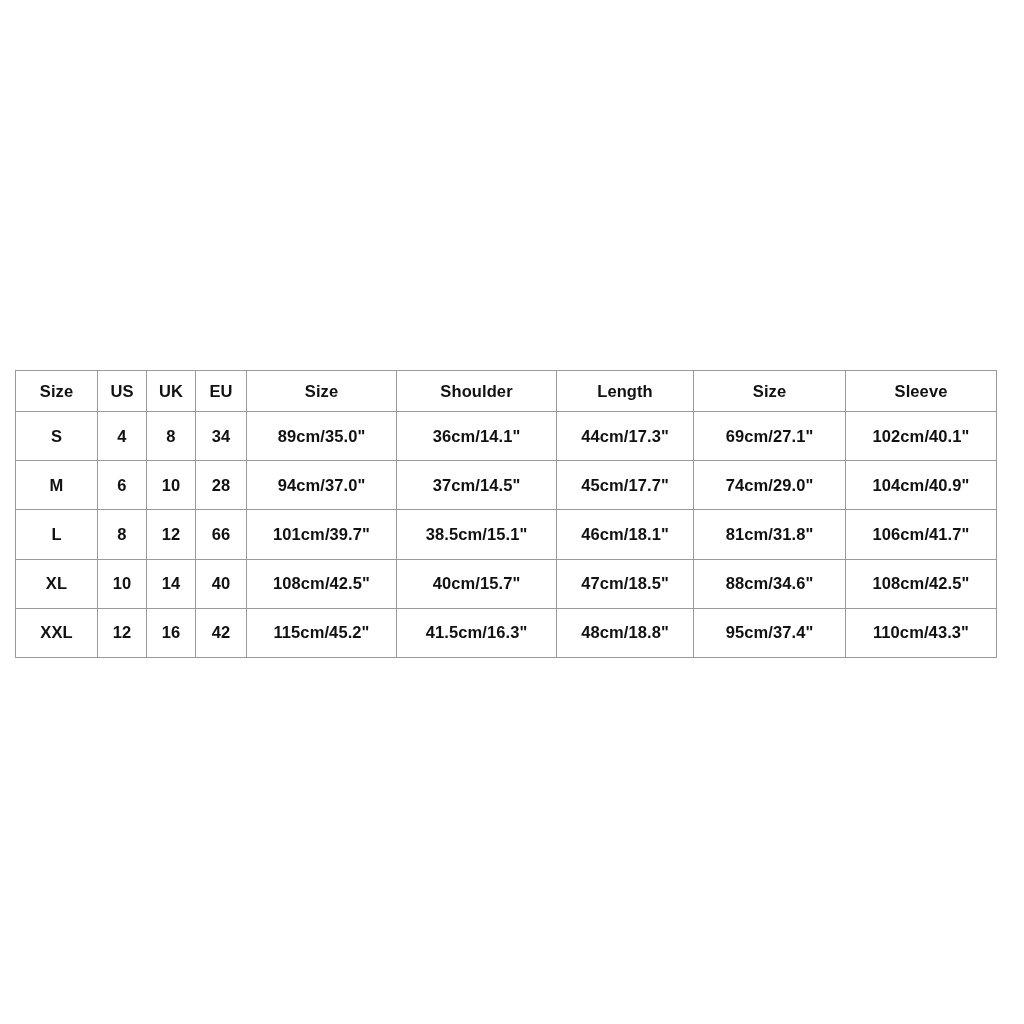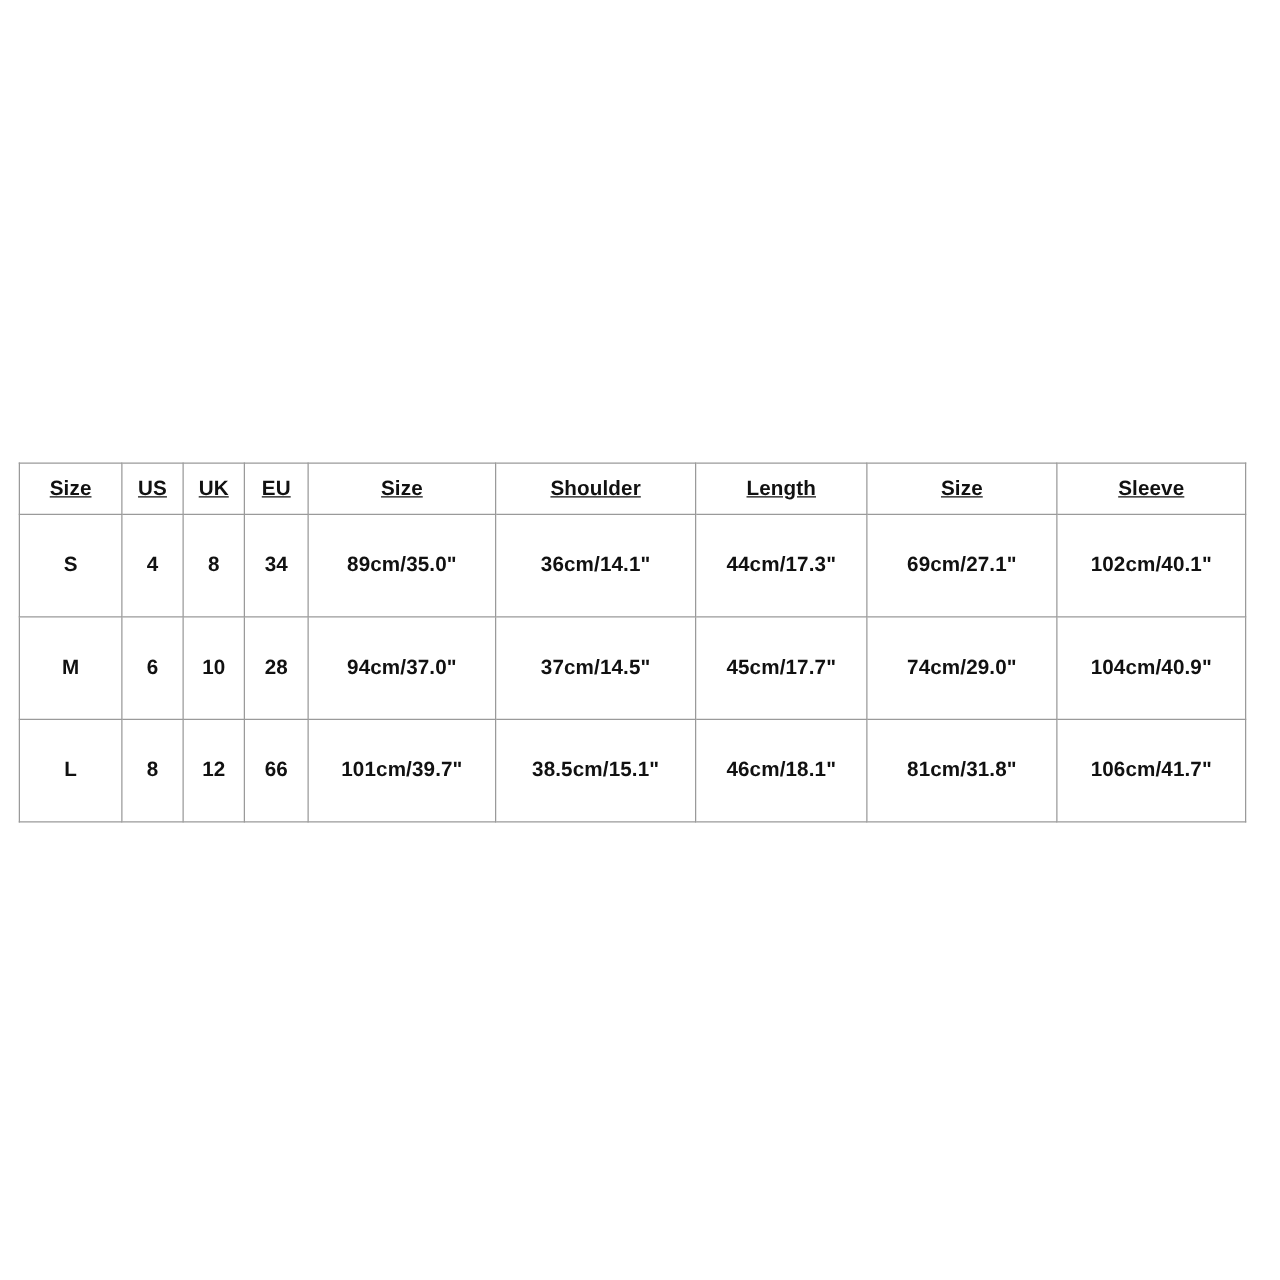--- a/index.html
+++ b/index.html
@@ -36,21 +36,20 @@
     font-weight: bold;
     color: #111111;
     font-size: 16.5px;
     letter-spacing: 0.1px;
     padding: 0;
     background: #ffffff;
     white-space: nowrap;
   }
   table.size-chart thead th {
     font-size: 16.5px;
-    text-decoration: underline;
   }
   
   col.c-size   { width: 82px;  }
   col.c-us     { width: 49px;  }
   col.c-uk     { width: 49px;  }
   col.c-eu     { width: 51px;  }
   col.c-bust   { width: 150px; }
   col.c-should { width: 160px; }
   col.c-sleeve { width: 137px; }
   col.c-waist  { width: 152px; }
@@ -113,15 +112,37 @@
         <td>L</td>
         <td>8</td>
         <td>12</td>
         <td>66</td>
         <td>101cm/39.7"</td>
         <td>38.5cm/15.1"</td>
         <td>46cm/18.1"</td>
         <td>81cm/31.8"</td>
         <td>106cm/41.7"</td>
       </tr>
+      <tr class="chart-row">
+        <td>XL</td>
+        <td>10</td>
+        <td>14</td>
+        <td>40</td>
+        <td>108cm/42.5"</td>
+        <td>40cm/15.7"</td>
+        <td>47cm/18.5"</td>
+        <td>88cm/34.6"</td>
+        <td>108cm/42.5"</td>
+      </tr>
+      <tr class="chart-row">
+        <td>XXL</td>
+        <td>12</td>
+        <td>16</td>
+        <td>42</td>
+        <td>115cm/45.2"</td>
+        <td>41.5cm/16.3"</td>
+        <td>48cm/18.8"</td>
+        <td>95cm/37.4"</td>
+        <td>110cm/43.3"</td>
+      </tr>
     </tbody>
   </table>
 </div>
 
 </body></html>

